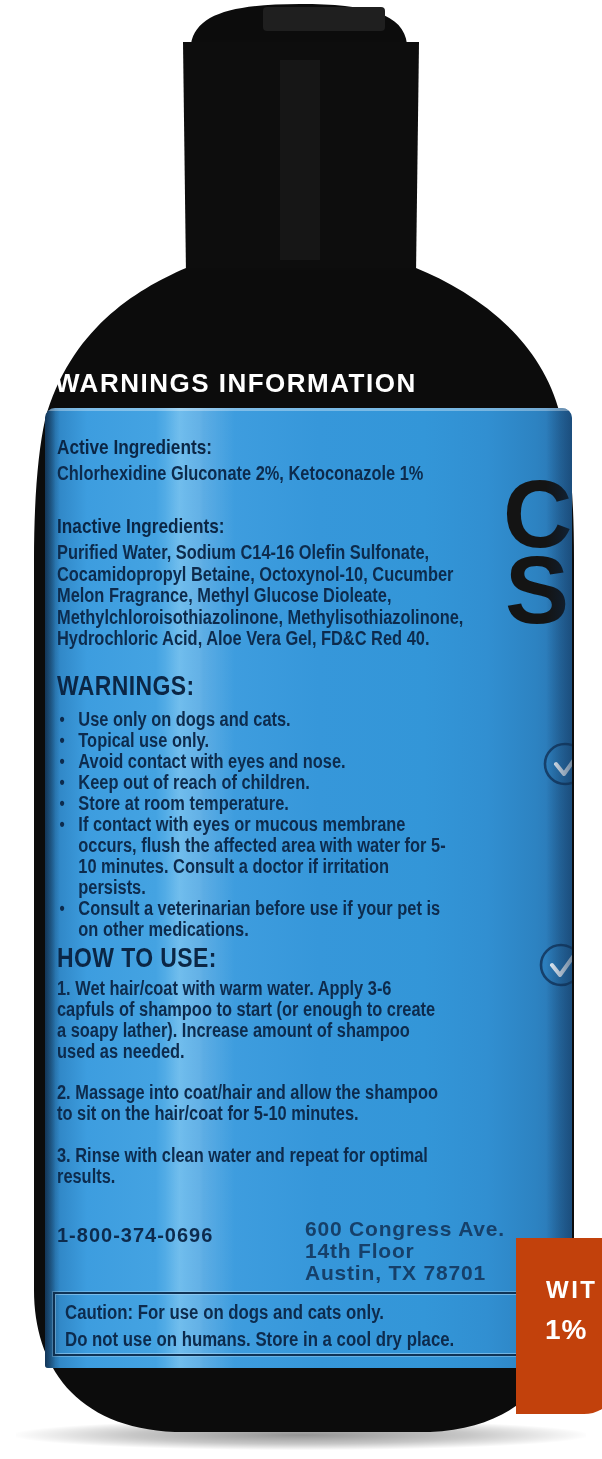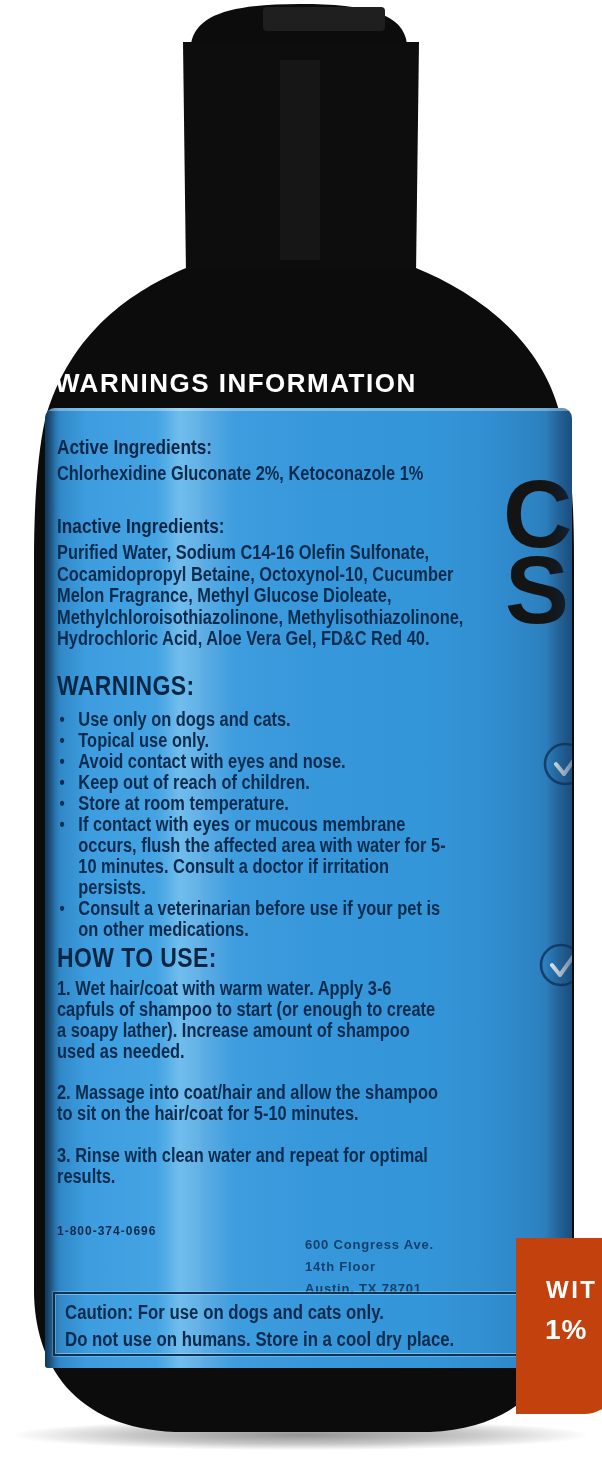--- a/index.html
+++ b/index.html
@@ -52,24 +52,24 @@
   .h-big{font-size:28px;font-weight:800;letter-spacing:.5px;color:#0b2645;}
   .body-txt{font-size:20px;line-height:21.5px;font-weight:700;}
   .w-list{width:476px;}
   .w-step{width:472px;font-size:20px;line-height:21px;}
   .blt-item{position:relative;padding-left:26px;line-height:21px;}
   .blt{position:absolute;left:3px;top:0;font-size:18px;}
 
   
   .distrib{position:absolute;left:12px;top:810px;width:500px;z-index:4;color:#16406a;}
   .distrib .col-left{position:absolute;left:0;top:0;}
-  .distrib .col-right{position:absolute;left:248px;top:16px;line-height:22px;font-size:13px;font-weight:600;letter-spacing:.8px;}
+  .distrib .col-right{position:absolute;left:248px;top:0;line-height:22px;font-size:21px;font-weight:600;letter-spacing:.8px;}
   .dist-line{font-size:15.5px;font-weight:700;letter-spacing:.8px;}
   .dist-brand{font-weight:600;color:#1d5284;}
-  .dist-phone{margin-top:6px;font-size:12px;font-weight:800;letter-spacing:1px;color:#0d2b4d;}
+  .dist-phone{margin-top:6px;font-size:20px;font-weight:800;letter-spacing:1px;color:#0d2b4d;}
 
   
   .caution{
     position:absolute;left:8px;top:884px;width:483px;height:64px;z-index:4;
     border:2px solid #0f3356;
     box-shadow:inset 0 0 0 1px rgba(170,215,245,.55), 0 0 0 1px rgba(170,215,245,.40);
   }
   .caution-inner{
     position:absolute;left:10px;top:5px;width:120%;
     transform:scaleX(0.84);transform-origin:0 0;

